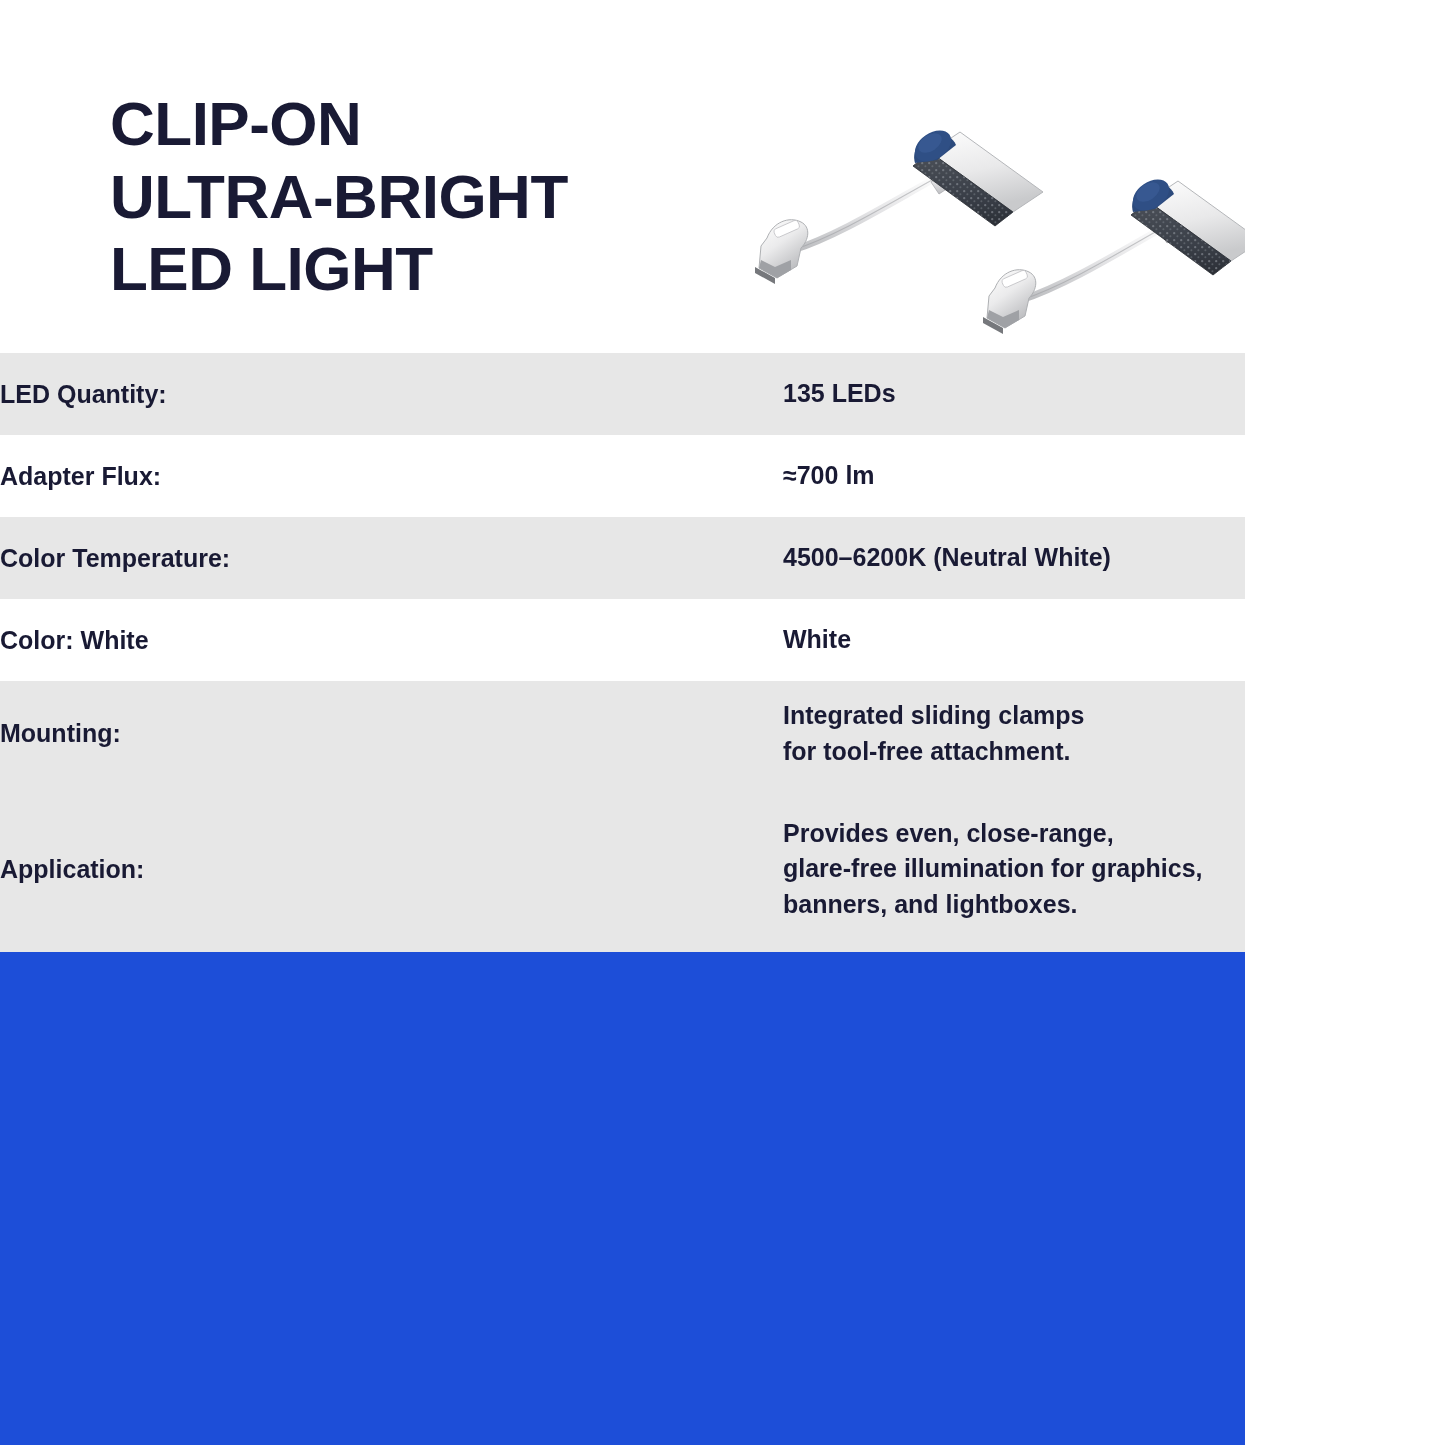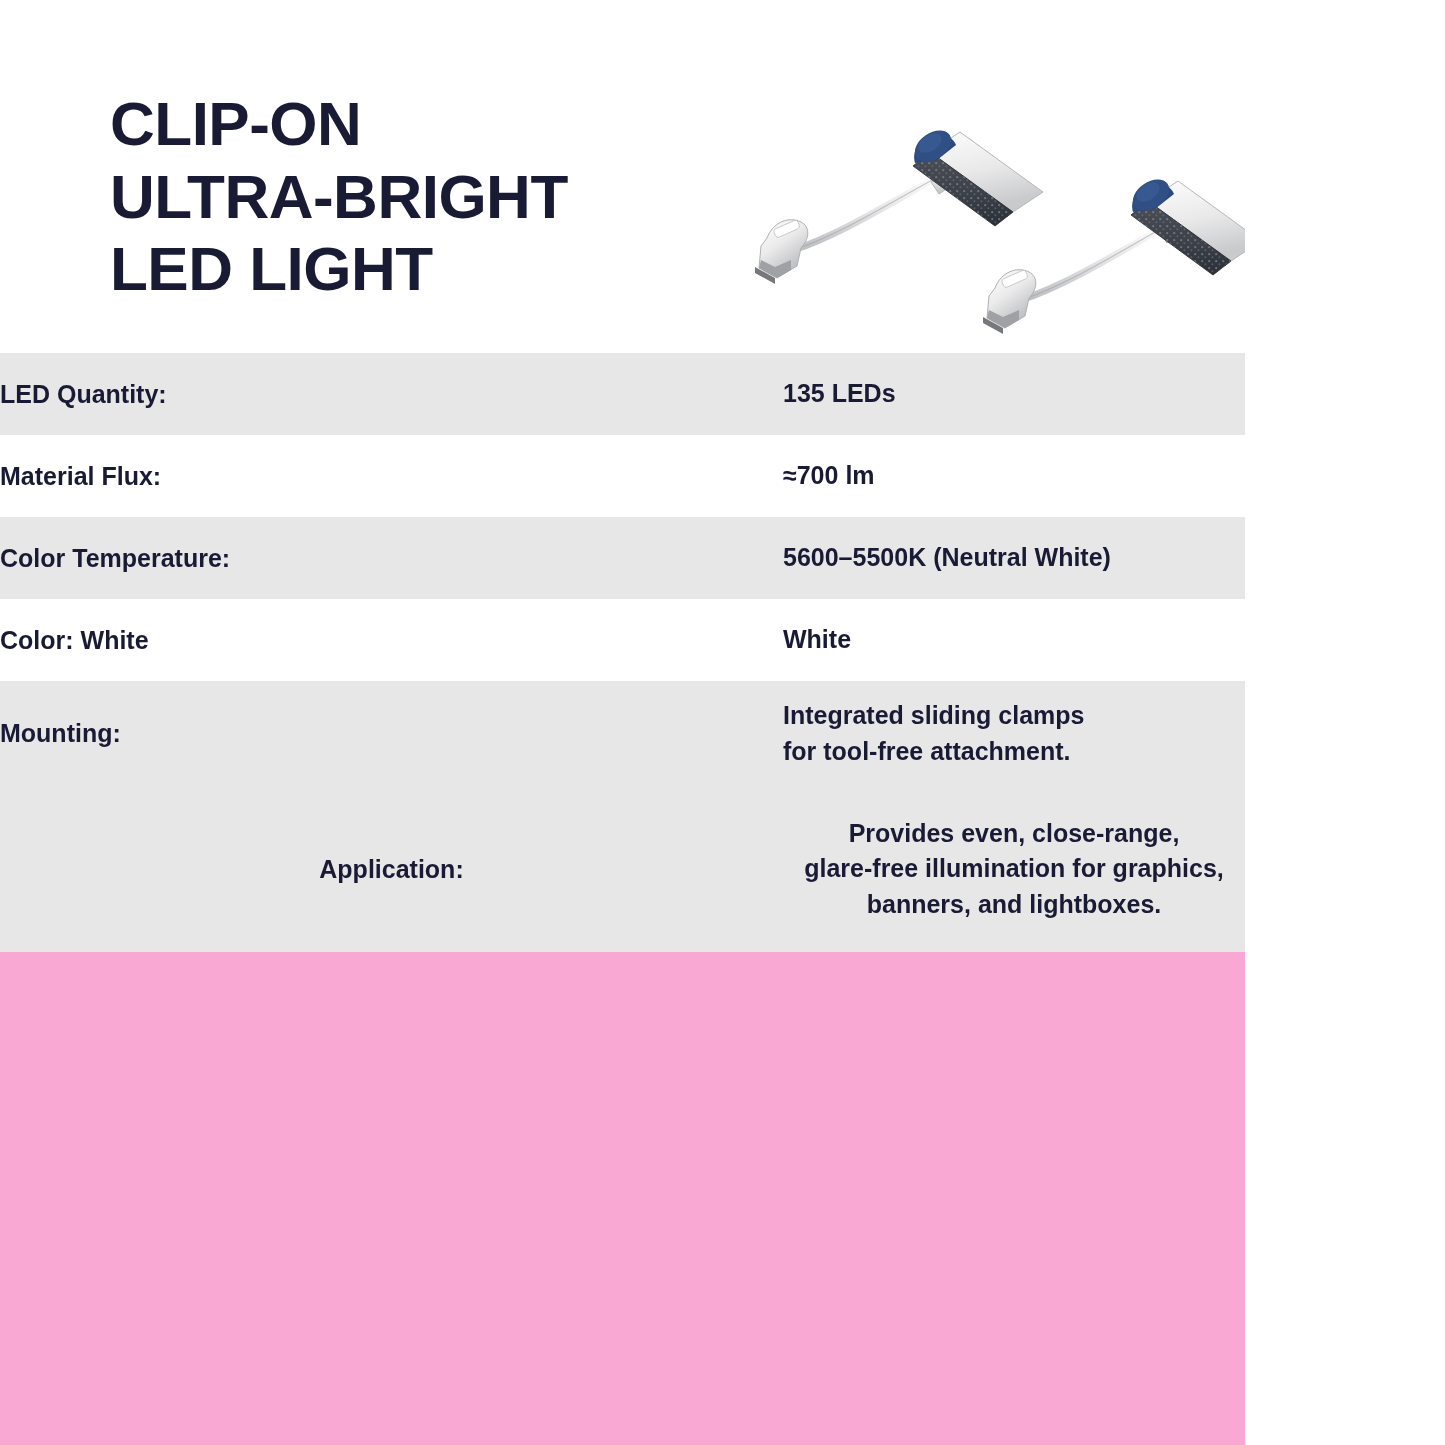--- a/index.html
+++ b/index.html
@@ -8,21 +8,21 @@
     background: #ffffff;
   }
   body {
     font-family: "Liberation Sans", sans-serif;
     -webkit-font-smoothing: antialiased;
   }
   .sheet {
     position: relative;
     width: 1245px;
     height: 1445px;
-    background: #f9a8d4;
+    background: #1d4ed8;
     overflow: hidden;
     box-sizing: border-box;
   }
 
   
   .header {
     position: relative;
     height: 353px;
     background: #ffffff;
     box-sizing: border-box;
@@ -75,21 +75,21 @@
   .cell-value {
     padding-right: 40px;
     font-size: 25px;
     line-height: 1.42;
     white-space: pre-line;
     box-sizing: border-box;
   }
   tr.h-1 td { height: 82px; }
   tr.h-2 td { height: 105px; }
   tr.h-3 td { height: 128px; }
-  tr.h-4 td { height: 166px; text-align: center; }
+  tr.h-4 td { height: 166px; }
 </style>
 </head>
 <body>
 
 <div class="sheet">
 
   <div class="header">
 
     <h1 class="title">CLIP-ON
 ULTRA-BRIGHT
@@ -174,27 +174,27 @@
 
   <table class="spec-table">
     <tbody>
 
       <tr class="row-alt h-1">
         <td class="cell-label">LED Quantity:</td>
         <td class="cell-value">135 LEDs</td>
       </tr>
 
       <tr class="row-base h-1">
-        <td class="cell-label">Material Flux:</td>
+        <td class="cell-label">Adapter Flux:</td>
         <td class="cell-value">≈700 lm</td>
       </tr>
 
       <tr class="row-alt h-1">
         <td class="cell-label">Color Temperature:</td>
-        <td class="cell-value">5600–5500K (Neutral White)</td>
+        <td class="cell-value">4500–6200K (Neutral White)</td>
       </tr>
 
       <tr class="row-base h-1">
         <td class="cell-label">Color: White</td>
         <td class="cell-value">White</td>
       </tr>
 
 
 
 

